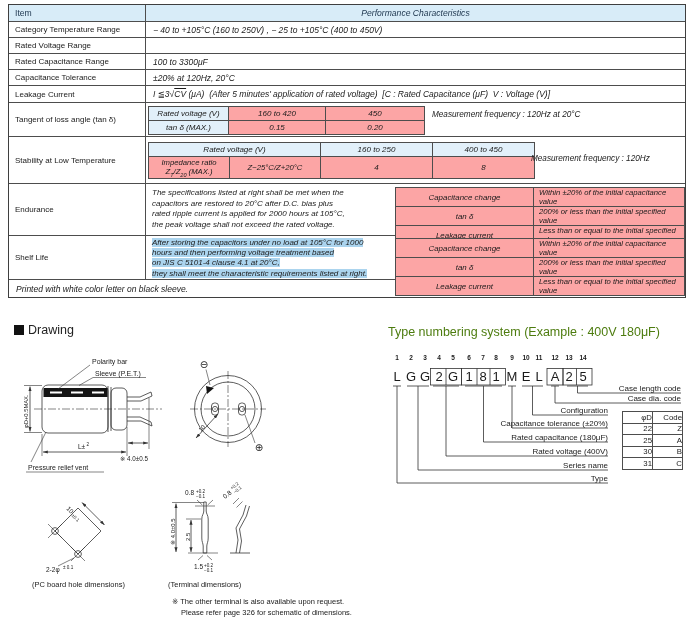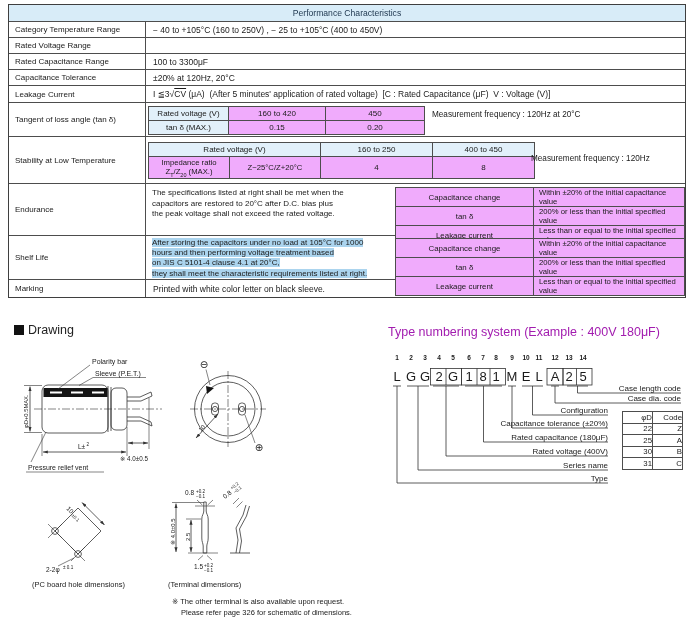--- a/index.html
+++ b/index.html
@@ -4,55 +4,56 @@
 <style>
   html,body{margin:0;padding:0;background:#fff;}
   .page{position:relative;width:693px;height:635px;background:#ffffff;overflow:hidden;
         font-family:"Liberation Sans","DejaVu Sans",sans-serif;color:#1a1a1a;}
   
   .sheet{position:absolute;left:8px;top:4px;width:676px;border:1.4px solid #3f3f3f;}
   .trow{display:flex;align-items:stretch;}
   .trow + .trow{border-top:1px solid #4d4d4d;}
   .tlabel{width:126px;flex:0 0 126px;border-right:1px solid #4d4d4d;
           padding:1px 4px 1px 6px;display:flex;align-items:center;font-size:8px;}
-  .tval{flex:1;position:relative;display:flex;align-items:center;padding:0 0 0 7px;font-size:8.5px;}
+  .tval{flex:1;position:relative;display:flex;align-items:center;padding:0 0 0 7px;font-size:8.5px;font-style:italic;}
   .thead{background:#d8ecf8;}
   .thead .tlabel{font-size:8.6px;color:#223a52;}
   .thead .tval{justify-content:center;font-size:8.6px;color:#223a52;padding:0;}
   .radicand{text-decoration:overline;}
-  .inner{position:absolute;border-collapse:collapse;background:#f0abfc;}
+  .inner{position:absolute;border-collapse:collapse;background:#fca5a5;}
   .inner td{border:1px solid #4d4d4d;text-align:center;font-size:8px;padding:0 3px;height:13px;}
   .inner{border:1.2px solid #3f3f3f;}
   .tint{background:#e2f0fa;}
   .note{position:absolute;font-size:8.2px;white-space:nowrap;}
   .plines{position:absolute;left:6px;top:4px;font-size:8px;line-height:10.6px;white-space:nowrap;}
   .hl{background:#abd4ee;}
   .crit td{height:13.5px;}
   .crit td.cl{width:131px;text-align:center;font-size:7.9px;}
   .crit td.cv{width:142px;text-align:left;font-size:7.7px;padding-left:5px;}
   sub.ss{font-size:5.5px;}
   
   .sec-head{position:absolute;display:flex;align-items:center;font-size:12.5px;color:#222;}
   .sq{width:10px;height:10px;background:#111;margin-right:4px;display:inline-block;}
-  .tn-title{position:absolute;left:388px;top:325px;font-size:12.5px;color:#a21caf;}
+  .tn-title{position:absolute;left:388px;top:325px;font-size:12.5px;color:#4d7c0f;}
   
   .phid{position:absolute;left:622px;top:411px;border-collapse:collapse;border:1.6px solid #3f3f3f;background:#fff;}
   .phid td{border:1px solid #4d4d4d;width:29px;height:10.5px;text-align:right;font-size:7.8px;padding:0;}
   svg text{font-family:"Liberation Sans","DejaVu Sans",sans-serif;fill:#1a1a1a;}
   .dln{stroke:#333;stroke-width:0.8;fill:none;}
   .thin{stroke:#333;stroke-width:0.6;fill:none;}
 </style>
 </head>
 <body>
 
 <div class="page">
 
   <div class="sheet">
 
     <div class="trow thead" style="height:16px">
+      <div class="tlabel">Item</div>
       <div class="tval">Performance Characteristics</div>
     </div>
 
     <div class="trow" style="height:15px">
       <div class="tlabel">Category Temperature Range</div>
       <div class="tval">− 40 to +105°C (160 to 250V) , − 25 to +105°C (400 to 450V)</div>
     </div>
     <div class="trow" style="height:15px">
       <div class="tlabel">Rated Voltage Range</div>
     </div>
@@ -120,20 +121,21 @@
         <span class="note" style="left:385px;top:17px;">Measurement frequency : 120Hz</span>
       </div>
     </div>
 
     <div class="trow" style="height:51px">
       <div class="tlabel">Endurance</div>
       <div class="tval" style="padding:0;">
         <div class="plines">
           <div>The specifications listed at right shall be met when the</div>
           <div>capacitors are restored to 20°C after D.C. bias plus</div>
+          <div>rated ripple current is applied for 2000 hours at 105°C,</div>
           <div>the peak voltage shall not exceed the rated voltage.</div>
         </div>
         <table class="inner crit" style="left:249px;top:3px;">
           <tbody>
               <tr>
                 <td class="cl">Capacitance change</td>
                 <td class="cv">Within ±20% of the initial capacitance value</td>
               </tr>
           <tr>
                 <td class="cl">tan δ</td>
@@ -170,21 +172,20 @@
           <tr>
                 <td class="cl" style="height:12px">Leakage current</td>
                 <td class="cv" style="height:12px">Less than or equal to the initial specified value</td>
               </tr>
         </tbody>
           </table>
       </div>
     </div>
 
     <div class="trow" style="height:17px">
-      <div class="tlabel">Marking</div>
       <div class="tval">Printed with white color letter on black sleeve.</div>
     </div>
   </div>
 
   <div class="sec-head" style="left:14px;top:323px;">
     <span class="sq"></span>
     <span>Drawing</span>
   </div>
 
   <svg width="365" height="300" viewBox="0 0 365 300" style="position:absolute;left:0;top:335px;">

